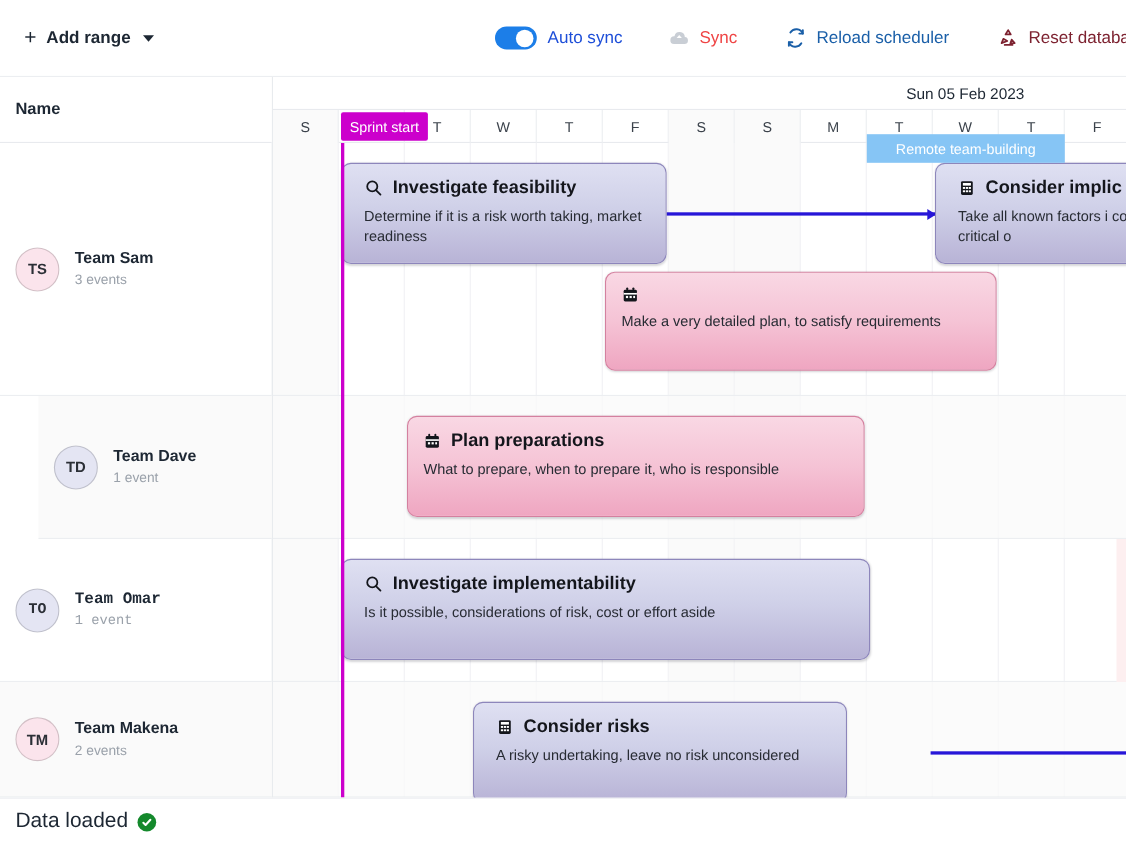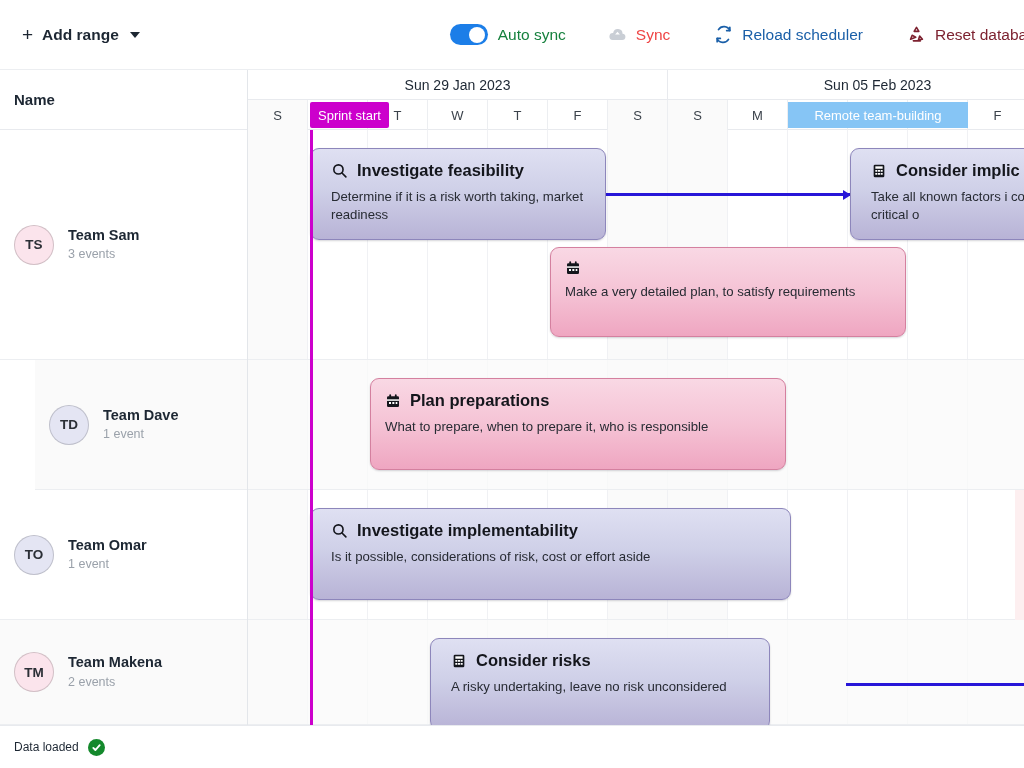--- a/index.html
+++ b/index.html
@@ -31,21 +31,21 @@
   }
   .tb-right { display: flex; align-items: center; gap: 0; margin-left: 310px; }
   .toggle {
     width: 38px; height: 21px; border-radius: 11px; background: #1c7ee8;
     position: relative; flex: none;
   }
   .toggle::after {
     content: ""; position: absolute; right: 2.5px; top: 2.5px;
     width: 16px; height: 16px; border-radius: 50%; background: #fff;
   }
-  .tb-autosync { gap: 10px; color: #15803d; justify-content: space-between; }
+  .tb-autosync { gap: 10px; color: #1d4ed8; justify-content: space-between; }
   .tb-sync { color: #ef4444; margin-left: 42px; }
   .tb-reload { color: #1a5fa8; margin-left: 44px; }
   .tb-reset { color: #7d2230; margin-left: 44px; }
   .ic { display: inline-flex; align-items: center; justify-content: center; }
 
   
   .leftcol {
     position: absolute; left: 0; top: 70px; width: 248px; height: 655px;
     border-right: 1px solid #e3e6ea; background: #fff; z-index: 6;
   }
@@ -115,21 +115,21 @@
   }
   .sprint-pill {
     position: absolute; height: 26px; border-radius: 2px;
     background: #cc00cc; color: #fff; font-size: 13px;
     display: flex; align-items: center; justify-content: center;
     padding: 0 8px; z-index: 7; white-space: nowrap;
   }
   .range-pill {
     position: absolute; height: 26px; background: #86c5f5; color: #fff;
     font-size: 13px; display: flex; align-items: center; justify-content: center;
-    z-index: 5; white-space: nowrap;
+    z-index: 5; white-space: nowrap; margin-top: 20px;
   }
 
   
   .event {
     position: absolute; border-radius: 9px; padding: 12px 14px 10px 14px;
     box-shadow: 0 1px 2px rgba(20,20,40,0.18);
     overflow: hidden; z-index: 3; cursor: pointer;
   }
   .ev-purple {
     background: linear-gradient(180deg, #dfe0f2 0%, #cfd0e8 45%, #b8b3d6 100%);
@@ -156,21 +156,21 @@
     border-left: 8px solid #2716d8;
     border-top: 5px solid transparent; border-bottom: 5px solid transparent;
   }
   .dep.noarrow::after { display: none; }
 
   
   .statusbar {
     position: absolute; left: 0; top: 725px; width: 1024px; height: 43px;
     display: flex; align-items: center; gap: 9px; padding-left: 14px;
     border-top: 1px solid #e8eaee; background: #fff;
-    font-size: 12px; color: #1d2733;
+    font-size: 19px; color: #1d2733;
   }
   .check-badge {
     width: 17px; height: 17px; border-radius: 50%; background: #14892c;
     display: flex; align-items: center; justify-content: center;
   }
 </style>
 </head>
 <body>
 
 <div id="app">
@@ -235,40 +235,39 @@
             <div class="rl-sub">3 events</div>
           </div>
         </div>
         <div class="rowlabel alt" style="height: 130px; margin-left: 35px;">
           <div class="avatar" style="background:#e4e5f3">TD</div>
           <div>
             <div class="rl-name">Team Dave</div>
             <div class="rl-sub">1 event</div>
           </div>
         </div>
-        <div class="rowlabel" style="height: 130px;">
+        <div class="rowlabel" style="height: 130px; font-family: Liberation Mono, monospace;">
           <div class="avatar" style="background:#e4e5f3">TO</div>
           <div>
             <div class="rl-name">Team Omar</div>
             <div class="rl-sub">1 event</div>
           </div>
         </div>
         <div class="rowlabel alt" style="height: 105px;">
           <div class="avatar" style="background:#fbe4ec">TM</div>
           <div>
             <div class="rl-name">Team Makena</div>
             <div class="rl-sub">2 events</div>
           </div>
         </div>
       </div>
   </div>
 
   <div class="timeline">
     <div class="tl-weeks" id="tl-weeks">
-        <div class="week" style="left: 0px; width: 420px;">Sun 29 Jan 2023</div>
         <div class="week" style="left: 420px; width: 420px;">Sun 05 Feb 2023</div>
       </div>
     <div class="tl-days" id="tl-days">
         <div class="day wknd" style="left: 0px;">S</div>
         <div class="day" style="left: 60px;">M</div>
         <div class="day" style="left: 120px;">T</div>
         <div class="day" style="left: 180px;">W</div>
         <div class="day" style="left: 240px;">T</div>
         <div class="day" style="left: 300px;">F</div>
         <div class="day wknd" style="left: 360px;">S</div>

